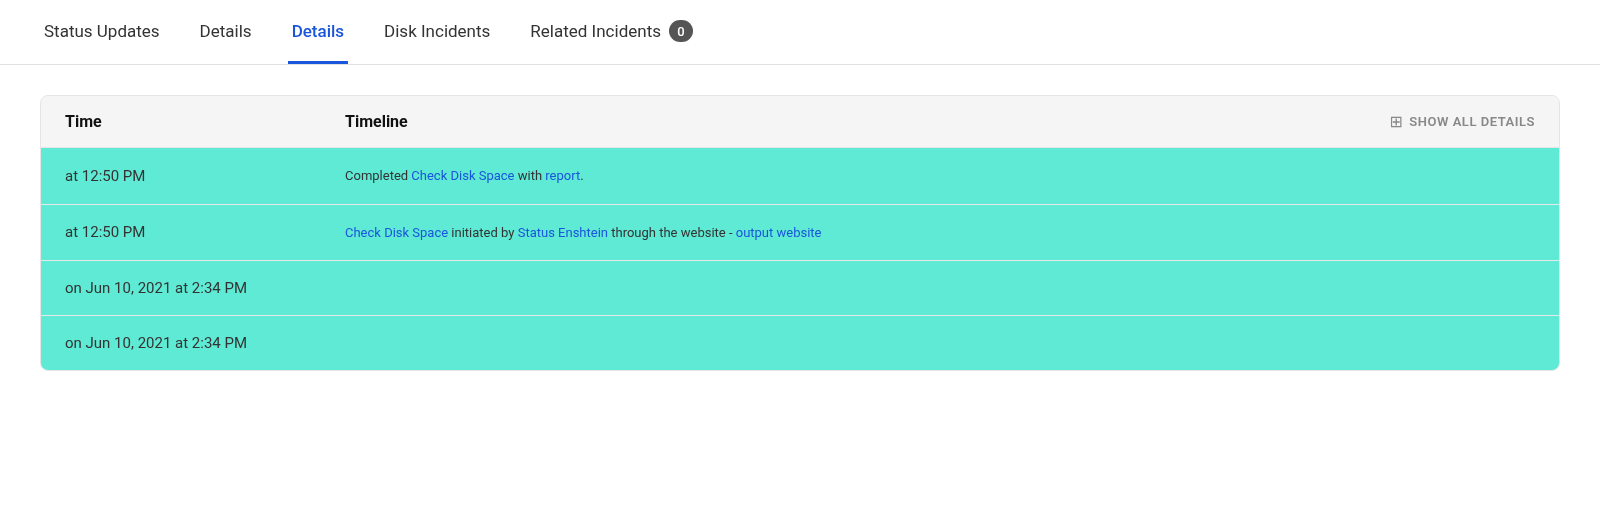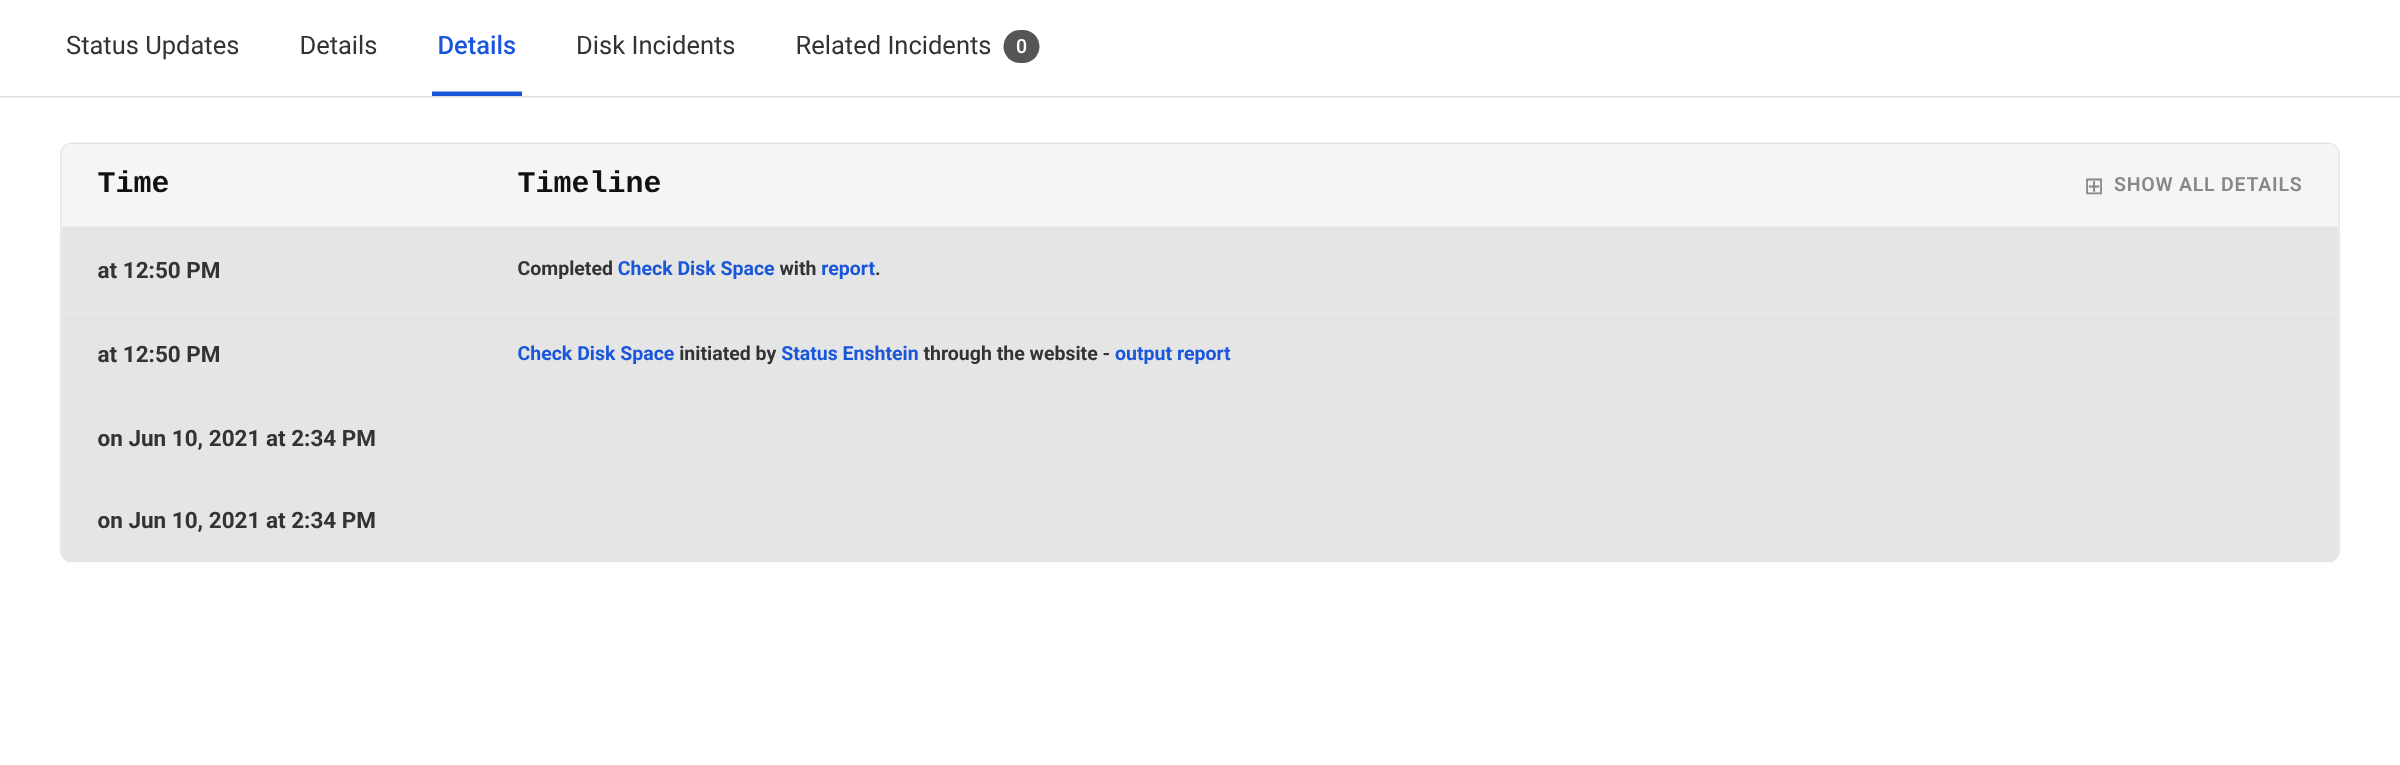--- a/index.html
+++ b/index.html
@@ -74,24 +74,23 @@
     .table-header {
       display: grid;
       grid-template-columns: 280px 1fr auto;
       align-items: center;
       padding: 16px 24px;
       background: #f5f5f5;
       border-bottom: 1px solid #e5e5e5;
     }
 
     .col-header {
-      font-size: 20px;
+      font-size: 16px;
       font-weight: 700;
       color: #111;
-      font-family: Liberation Mono, monospace;
     }
 
     .show-all-btn {
       display: flex;
       align-items: center;
       gap: 6px;
       font-size: 13px;
       font-weight: 600;
       color: #888;
       letter-spacing: 0.04em;
@@ -103,23 +102,22 @@
       font-size: 16px;
       color: #888;
       font-weight: 400;
     }
 
     .table-row {
       display: grid;
       grid-template-columns: 280px 1fr;
       padding: 18px 24px;
       border-bottom: 1px solid #e8e8e8;
-      background: #e5e5e5;
+      background: #5eead4;
       align-items: center;
-      font-weight: bold;
     }
 
     .table-row:last-child {
       border-bottom: none;
     }
 
     .time-cell {
       font-size: 15px;
       color: #333;
     }
@@ -167,21 +165,21 @@
         <span>SHOW ALL DETAILS</span>
       </div>
     </div>
     <div>
     <div class="table-row">
           <div class="time-cell">at 12:50 PM</div>
           <div class="activity-cell">Completed <a href="#" class="link">Check Disk Space</a> with <a href="#" class="link">report</a>.</div>
         </div>
         <div class="table-row">
           <div class="time-cell">at 12:50 PM</div>
-          <div class="activity-cell"><a href="#" class="link">Check Disk Space</a> initiated by <a href="#" class="link">Status Enshtein</a> through the website - <a href="#" class="link">output report</a></div>
+          <div class="activity-cell"><a href="#" class="link">Check Disk Space</a> initiated by <a href="#" class="link">Status Enshtein</a> through the website - <a href="#" class="link">output website</a></div>
         </div>
         <div class="table-row">
           <div class="time-cell">on Jun 10, 2021 at 2:34 PM</div>
         </div>
         <div class="table-row">
           <div class="time-cell">on Jun 10, 2021 at 2:34 PM</div>
         </div>
       </div>
   </div>
 </div>

